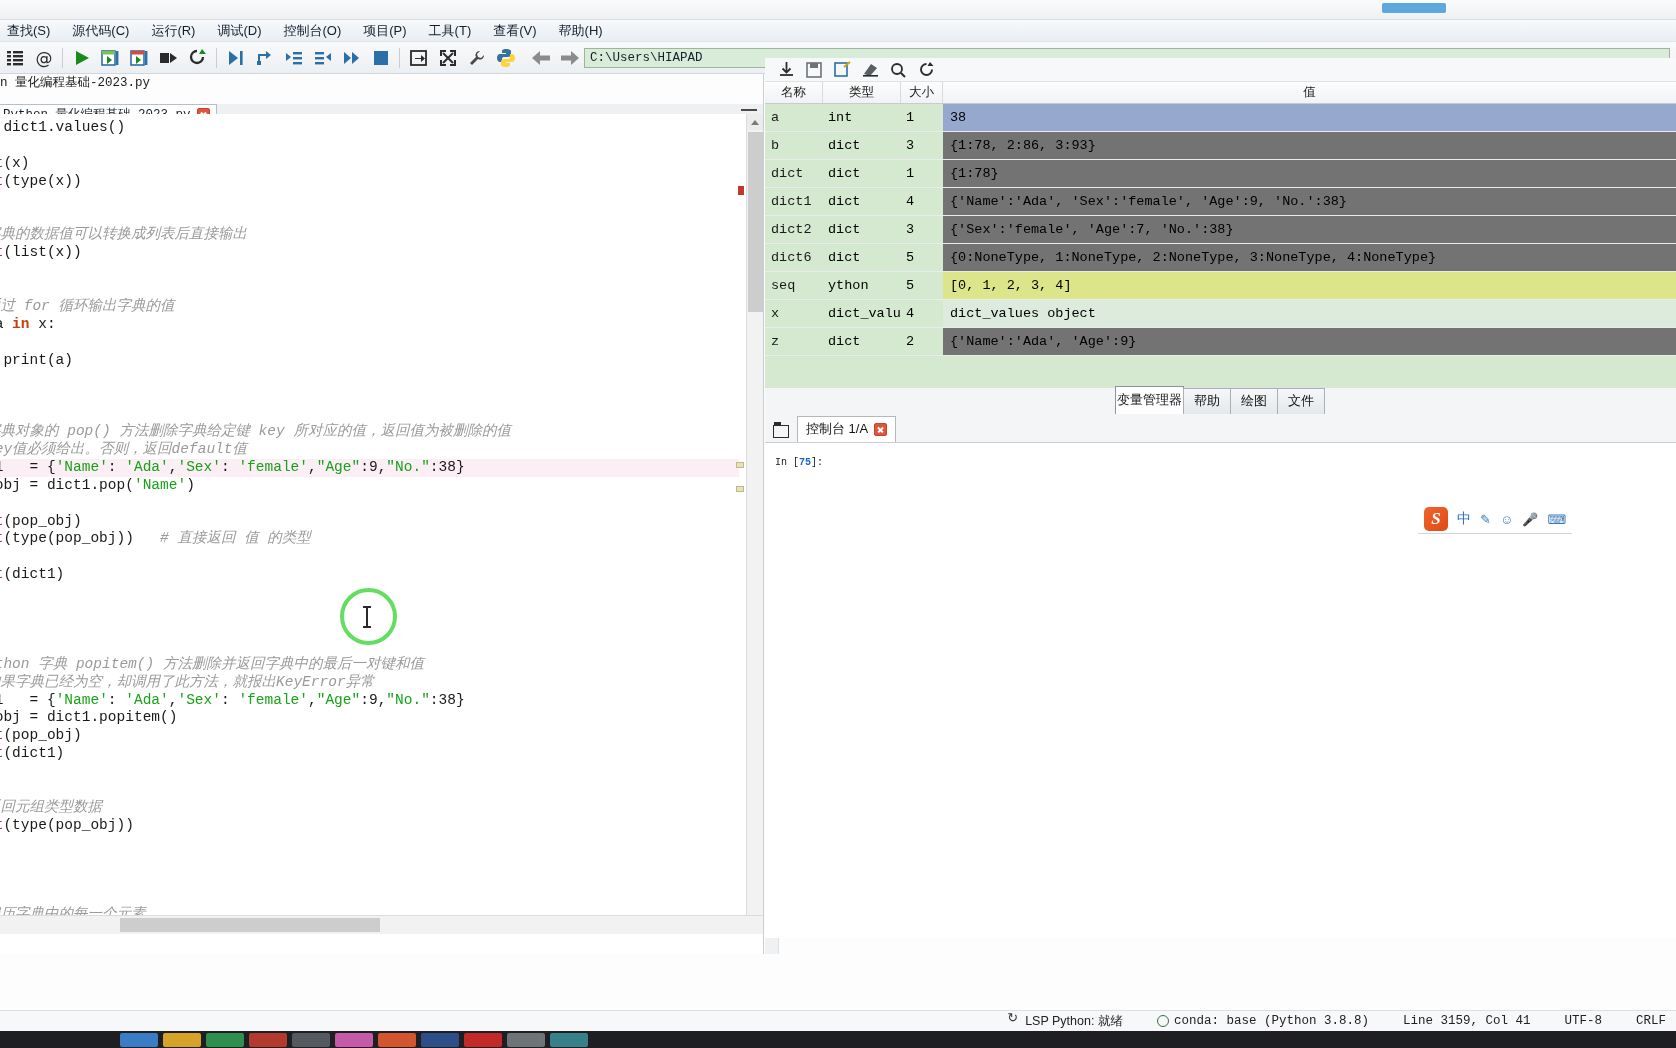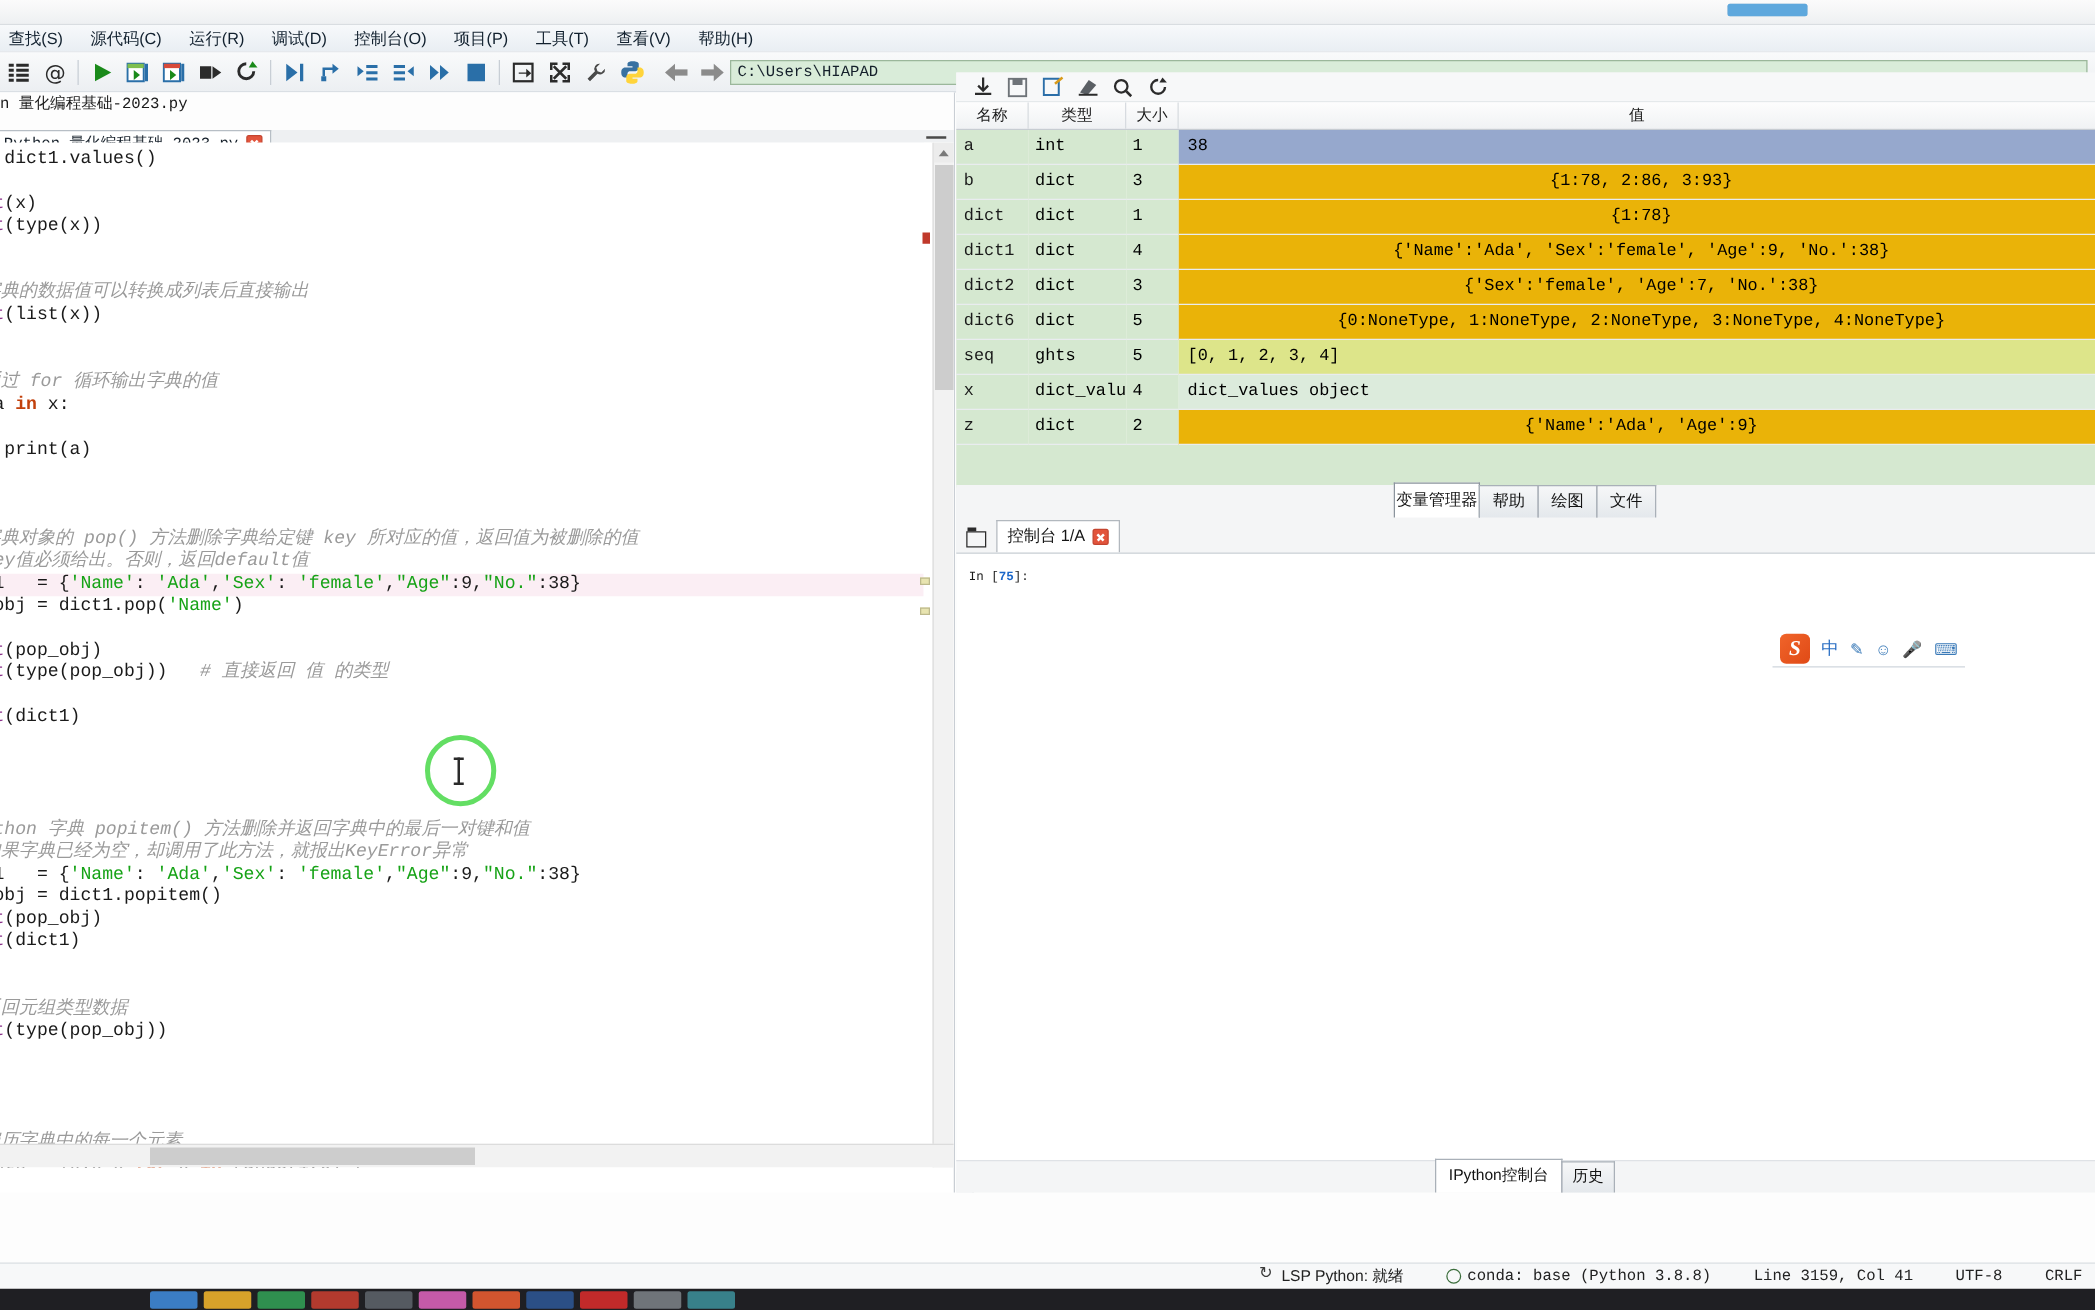--- a/index.html
+++ b/index.html
@@ -186,21 +186,21 @@
   .c-type { width: 78px; }
   .c-size { width: 42px; }
   .c-val  { flex: 1; border-right: none !important; }
   .var-row { display: flex; height: 28px; font-family: "Liberation Mono", monospace; font-size: 13.5px; }
   .var-row .cell { height: 100%; line-height: 27px; overflow: hidden; white-space: nowrap; border-bottom: 1px solid #e9ecef; }
   .var-row .cell.nm  { width: 58px; padding-left: 6px; background: #d5e8d0; }
   .var-row .cell.ty  { width: 78px; padding-left: 5px; background: #d5e8d0; }
   .var-row .cell.sz  { width: 42px; padding-left: 5px; background: #d5e8d0; }
   .var-row .cell.vl  { flex: 1; padding-left: 7px; }
   .v-blue  { background: #96a8cd; }
-  .v-teal  { background: #eab308; text-align: center; }
+  .v-teal  { background: #737373; }
   .v-olive { background: #dde58a; }
   .v-pale  { background: #dcebdc; }
   .var-filler { background: #d5e8d0; height: 34px; }
 
   .right-tabs {
     position: absolute; top: 330px; left: 0; width: 911px; height: 26px;
     display: flex; justify-content: center; align-items: flex-end; gap: 0px;
     background: #f4f5f6;
   }
   .rt {
@@ -606,21 +606,21 @@
             <div class="cell vl v-teal">{'Sex':'female', 'Age':7, 'No.':38}</div>
           </div>
           <div class="var-row">
             <div class="cell nm">dict6</div>
             <div class="cell ty">dict</div>
             <div class="cell sz">5</div>
             <div class="cell vl v-teal">{0:NoneType, 1:NoneType, 2:NoneType, 3:NoneType, 4:NoneType}</div>
           </div>
           <div class="var-row">
             <div class="cell nm">seq</div>
-            <div class="cell ty">ghts</div>
+            <div class="cell ty">ython</div>
             <div class="cell sz">5</div>
             <div class="cell vl v-olive">[0, 1, 2, 3, 4]</div>
           </div>
           <div class="var-row">
             <div class="cell nm">x</div>
             <div class="cell ty">dict_values</div>
             <div class="cell sz">4</div>
             <div class="cell vl v-pale">dict_values object</div>
           </div>
           <div class="var-row">
@@ -658,24 +658,20 @@
 
   <div class="ime">
     <div class="ime-logo">S</div>
     <div class="ime-zh">中</div>
     <div class="ime-ic">✎</div>
     <div class="ime-ic">☺</div>
     <div class="ime-ic">🎤</div>
     <div class="ime-ic">⌨</div>
   </div>
 
-  <div class="bottom-tabs" id="bottom-tabs">
-      <div class="bt active">IPython控制台</div>
-      <div class="bt">历史</div>
-    </div>
 
   <div class="statusbar">
     <div class="sb-right">
       <div class="sb-item">
         <span class="sb-dot lsp"></span>
         <span>LSP Python: 就绪</span>
       </div>
       <div class="sb-item">
         <span class="sb-dot"></span>
         <span class="sb-mono">conda: base (Python 3.8.8)</span>

